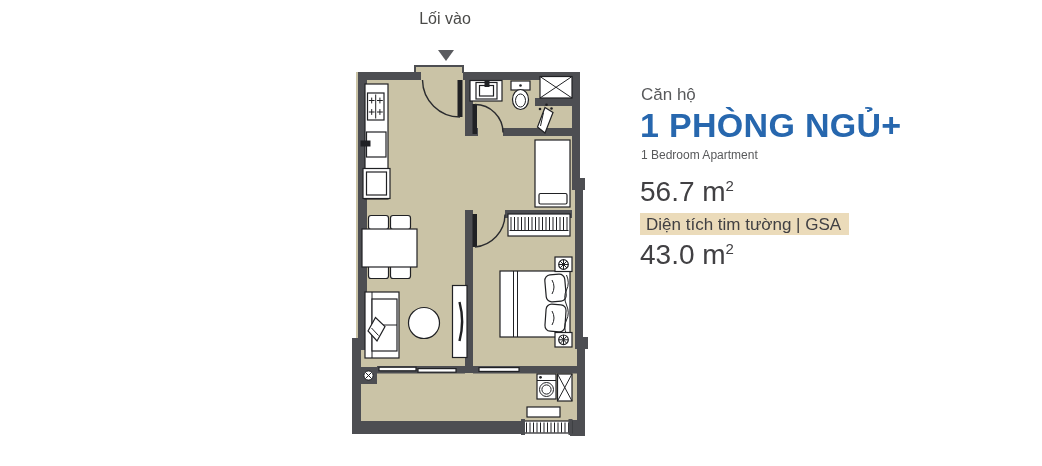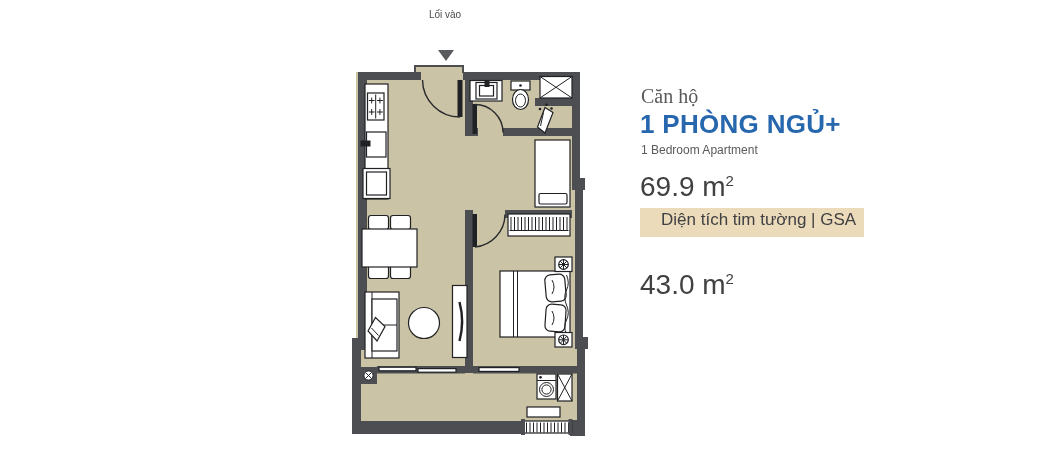--- a/index.html
+++ b/index.html
@@ -12,30 +12,30 @@
   svg{position:absolute;left:0;top:0;}
   
   .w{fill:var(--wall);}
   .fl{fill:var(--floor);}
   .fu{fill:#fff;stroke:#202124;stroke-width:1.2;}
   .ln{stroke:#202124;stroke-width:1;fill:none;}
   .dk{fill:#202124;}
   .ar{stroke:#2a2b2e;stroke-width:1.4;fill:none;}
   
   .entrance-label{position:absolute;left:385px;top:8px;width:120px;text-align:center;
-    color:#4a4a48;font-size:10px;line-height:1.32;}
+    color:#4a4a48;font-size:16px;line-height:1.32;}
   
   .panel{position:absolute;left:640px;top:85px;width:320px;}
-  .unit-label{font-size:20px;color:var(--gray);margin:0 0 1px 1px;font-family:Liberation Serif, serif;}
-  .unit-title{font-size:26px;font-weight:bold;color:var(--blue);letter-spacing:.3px;margin:0 0 3px 0;}
+  .unit-label{font-size:17px;color:var(--gray);margin:0 0 1px 1px;}
+  .unit-title{font-size:34px;font-weight:bold;color:var(--blue);letter-spacing:.3px;margin:0 0 3px 0;}
   .unit-sub{font-size:12px;color:var(--gray);margin:0 0 14px 1px;}
   .area{font-size:28px;color:var(--ink);margin:0 0 5px 0;}
   .area sup{font-size:15px;}
   .area-box{display:inline-block;background:var(--tan);color:var(--ink);
-    font-size:17px;line-height:24px;height:29px;padding:0 8px 0 21px;margin-bottom:32px;}
+    font-size:17px;line-height:24px;height:22px;padding:0 8px 0 6px;margin-bottom:4px;}
 </style>
 </head>
 <body>
 
 <div class="stage">
 
   <div class="entrance-label">
     <div>Lối vào</div>
   </div>
 
@@ -221,19 +221,19 @@
         <path class="ar" d="M475 247 A33 33 0 0 0 505 214.5"></path>
       </g>
     </g>
   </svg>
 
   <div class="panel">
     <div class="unit-label">Căn hộ</div>
     <div class="unit-title">1 PHÒNG NGỦ+</div>
     <div class="unit-sub">1 Bedroom Apartment</div>
 
-    <div class="area"><span>69.9 m</span><sup>2</sup></div>
+    <div class="area"><span>56.7 m</span><sup>2</sup></div>
     <div class="area-box">Diện tích tim tường | GSA</div>
 
     <div class="area"><span>43.0 m</span><sup>2</sup></div>
   </div>
 
 </div>
 
 </body></html>

